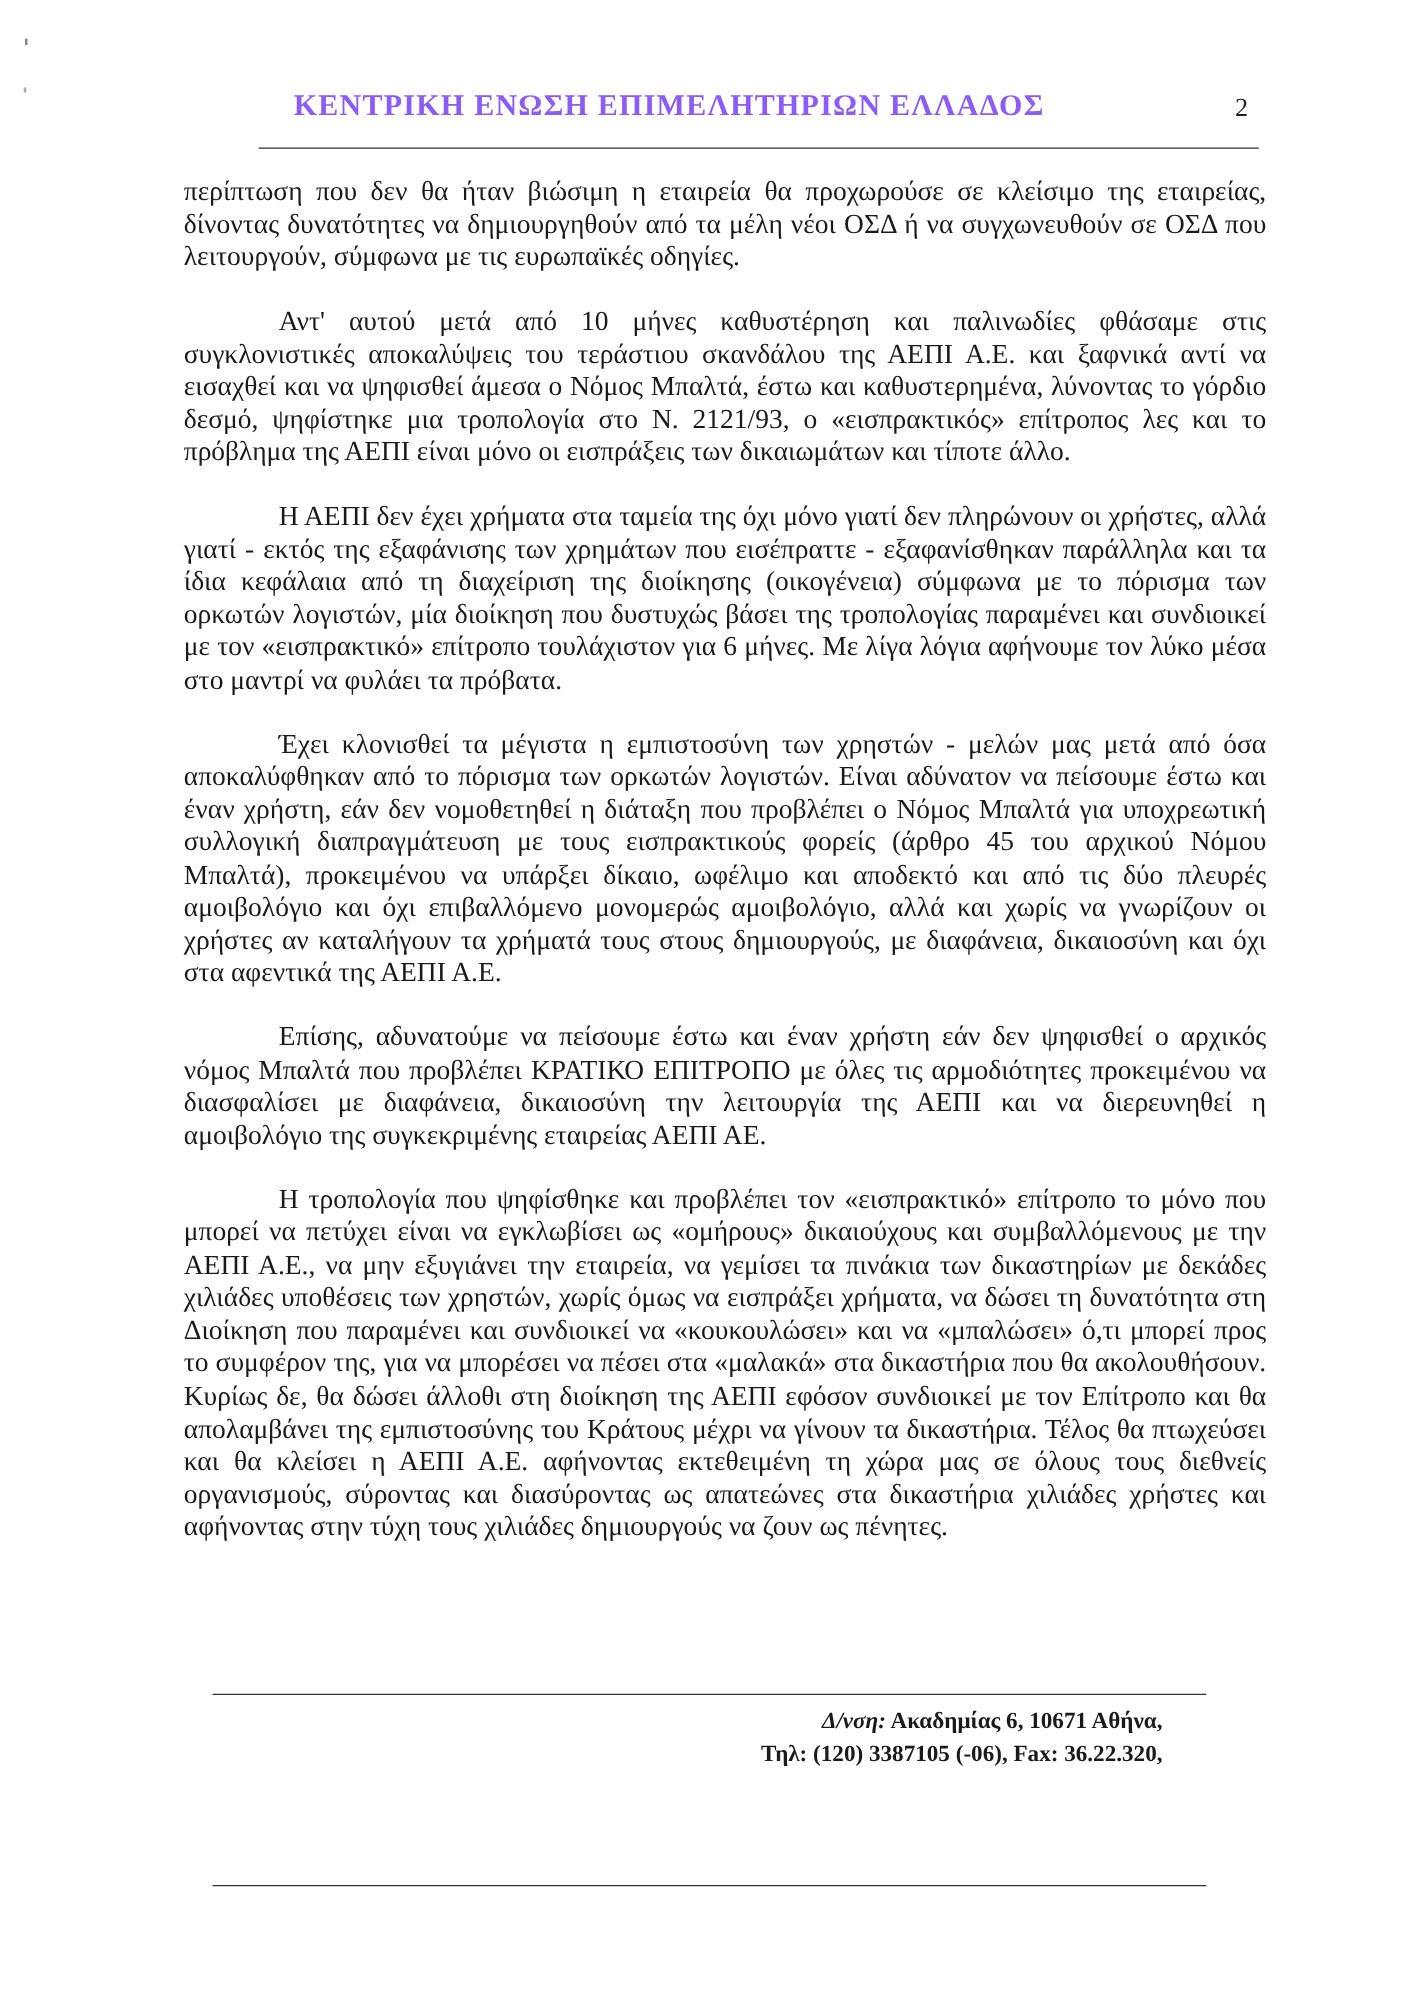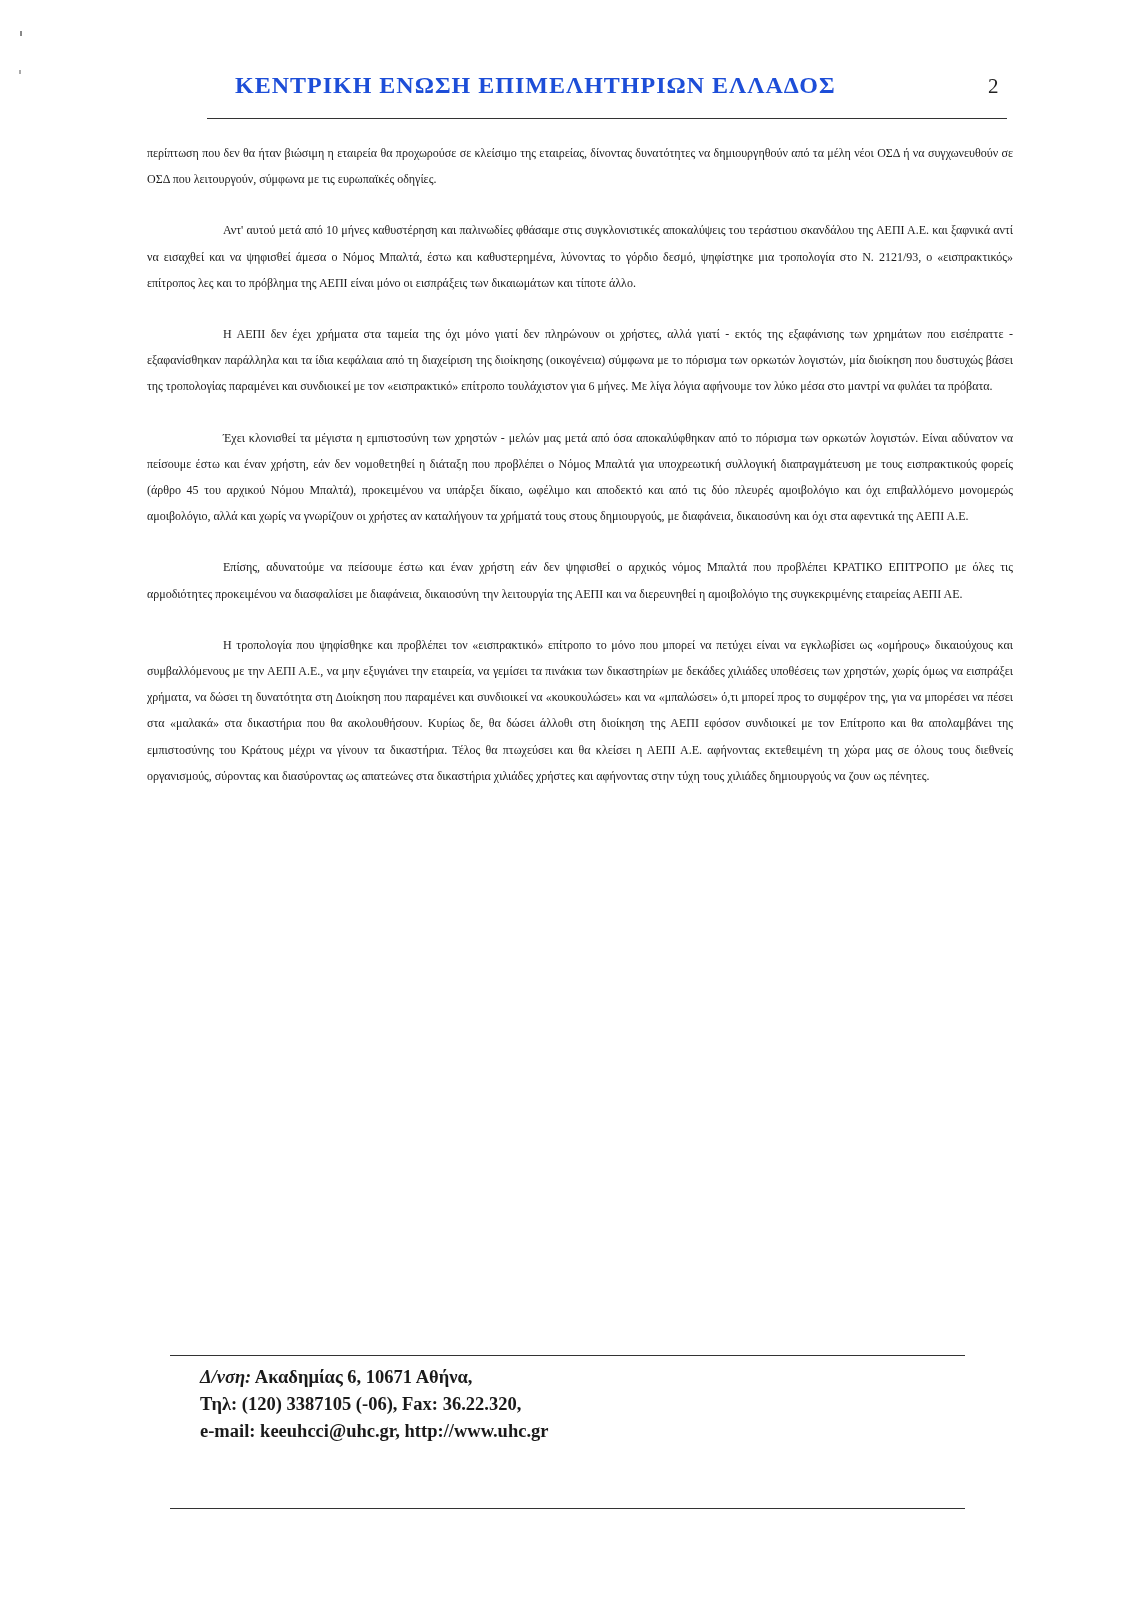--- a/index.html
+++ b/index.html
@@ -24,39 +24,39 @@
   .page-number {
     position: absolute; left: 848px; top: 4px; font-size: 21px; color: #222;
   }
   .rule { position: absolute; height: 0; border-top: 1.6px solid #333; }
   .rule.top { left: 207px; top: 118px; width: 800px; }
   .rule.mid { left: 170px; top: 1355px; width: 795px; border-top-width: 1.3px; }
   .rule.bottom { left: 170px; top: 1508px; width: 795px; border-top-width: 1.3px; }
 
   .body-text {
     position: absolute; left: 147px; top: 140px; width: 866px;
-    font-size: 12px; line-height: 26.2px; text-align: justify;
+    font-size: 22px; line-height: 26.2px; text-align: justify;
   }
   .body-text p { margin: 0 0 25px 0; text-indent: 76px; }
   .body-text p.noindent { text-indent: 0; }
 
   .footer {
     position: absolute; left: 200px; top: 1364px; width: 730px;
-    text-align: left; font-weight: bold; font-size: 18.5px; line-height: 27px;
+    text-align: right; font-weight: bold; font-size: 18.5px; line-height: 27px;
   }
   .footer .lbl { font-style: italic; }
 </style>
 </head>
 <body>
 
 <div class="scan-mark m1"></div>
 <div class="scan-mark m2"></div>
 
 <div class="header">
-  <div class="header-title" style="color: #1d4ed8;">ΚΕΝΤΡΙΚΗ ΕΝΩΣΗ ΕΠΙΜΕΛΗΤΗΡΙΩΝ ΕΛΛΑΔΟΣ</div>
+  <div class="header-title" style="color: #8b5cf6;">ΚΕΝΤΡΙΚΗ ΕΝΩΣΗ ΕΠΙΜΕΛΗΤΗΡΙΩΝ ΕΛΛΑΔΟΣ</div>
   <div class="page-number">2</div>
 </div>
 <div class="rule top"></div>
 
 <div class="body-text">
   <p class="noindent">περίπτωση που δεν θα ήταν βιώσιμη η εταιρεία θα προχωρούσε σε κλείσιμο της εταιρείας, δίνοντας δυνατότητες να δημιουργηθούν από τα μέλη νέοι ΟΣΔ ή να συγχωνευθούν σε ΟΣΔ που λειτουργούν, σύμφωνα με τις ευρωπαϊκές οδηγίες.</p>
   <p>Αντ' αυτού μετά από 10 μήνες καθυστέρηση και παλινωδίες φθάσαμε στις συγκλονιστικές αποκαλύψεις του τεράστιου σκανδάλου της ΑΕΠΙ Α.Ε. και ξαφνικά αντί να εισαχθεί και να ψηφισθεί άμεσα ο Νόμος Μπαλτά, έστω και καθυστερημένα, λύνοντας το γόρδιο δεσμό, ψηφίστηκε μια τροπολογία στο Ν. 2121/93, ο «εισπρακτικός» επίτροπος λες και το πρόβλημα της ΑΕΠΙ είναι μόνο οι εισπράξεις των δικαιωμάτων και τίποτε άλλο.</p>
   <p>Η ΑΕΠΙ δεν έχει χρήματα στα ταμεία της όχι μόνο γιατί δεν πληρώνουν οι χρήστες, αλλά γιατί - εκτός της εξαφάνισης των χρημάτων που εισέπραττε - εξαφανίσθηκαν παράλληλα και τα ίδια κεφάλαια από τη διαχείριση της διοίκησης (οικογένεια) σύμφωνα με το πόρισμα των ορκωτών λογιστών, μία διοίκηση που δυστυχώς βάσει της τροπολογίας παραμένει και συνδιοικεί με τον «εισπρακτικό» επίτροπο τουλάχιστον για 6 μήνες. Με λίγα λόγια αφήνουμε τον λύκο μέσα στο μαντρί να φυλάει τα πρόβατα.</p>
   <p>Έχει κλονισθεί τα μέγιστα η εμπιστοσύνη των χρηστών - μελών μας μετά από όσα αποκαλύφθηκαν από το πόρισμα των ορκωτών λογιστών. Είναι αδύνατον να πείσουμε έστω και έναν χρήστη, εάν δεν νομοθετηθεί η διάταξη που προβλέπει ο Νόμος Μπαλτά για υποχρεωτική συλλογική διαπραγμάτευση με τους εισπρακτικούς φορείς (άρθρο 45 του αρχικού Νόμου Μπαλτά), προκειμένου να υπάρξει δίκαιο, ωφέλιμο και αποδεκτό και από τις δύο πλευρές αμοιβολόγιο και όχι επιβαλλόμενο μονομερώς αμοιβολόγιο, αλλά και χωρίς να γνωρίζουν οι χρήστες αν καταλήγουν τα χρήματά τους στους δημιουργούς, με διαφάνεια, δικαιοσύνη και όχι στα αφεντικά της ΑΕΠΙ Α.Ε.</p>
   <p>Επίσης, αδυνατούμε να πείσουμε έστω και έναν χρήστη εάν δεν ψηφισθεί ο αρχικός νόμος Μπαλτά που προβλέπει ΚΡΑΤΙΚΟ ΕΠΙΤΡΟΠΟ με όλες τις αρμοδιότητες προκειμένου να διασφαλίσει με διαφάνεια, δικαιοσύνη την λειτουργία της ΑΕΠΙ και να διερευνηθεί η αμοιβολόγιο της συγκεκριμένης εταιρείας ΑΕΠΙ ΑΕ.</p>
@@ -64,16 +64,15 @@
 </div>
 
 <div class="rule mid"></div>
 
 <div class="footer">
   <div>
     <span class="lbl">Δ/νση:</span>
     <span>Ακαδημίας 6, 10671 Αθήνα,</span>
   </div>
   <div>Τηλ: (120) 3387105 (-06), Fax: 36.22.320,</div>
-  <div>e-mail: keeuhcci@uhc.gr, http://www.uhc.gr</div>
 </div>
 
 <div class="rule bottom"></div>
 
 </body></html>

